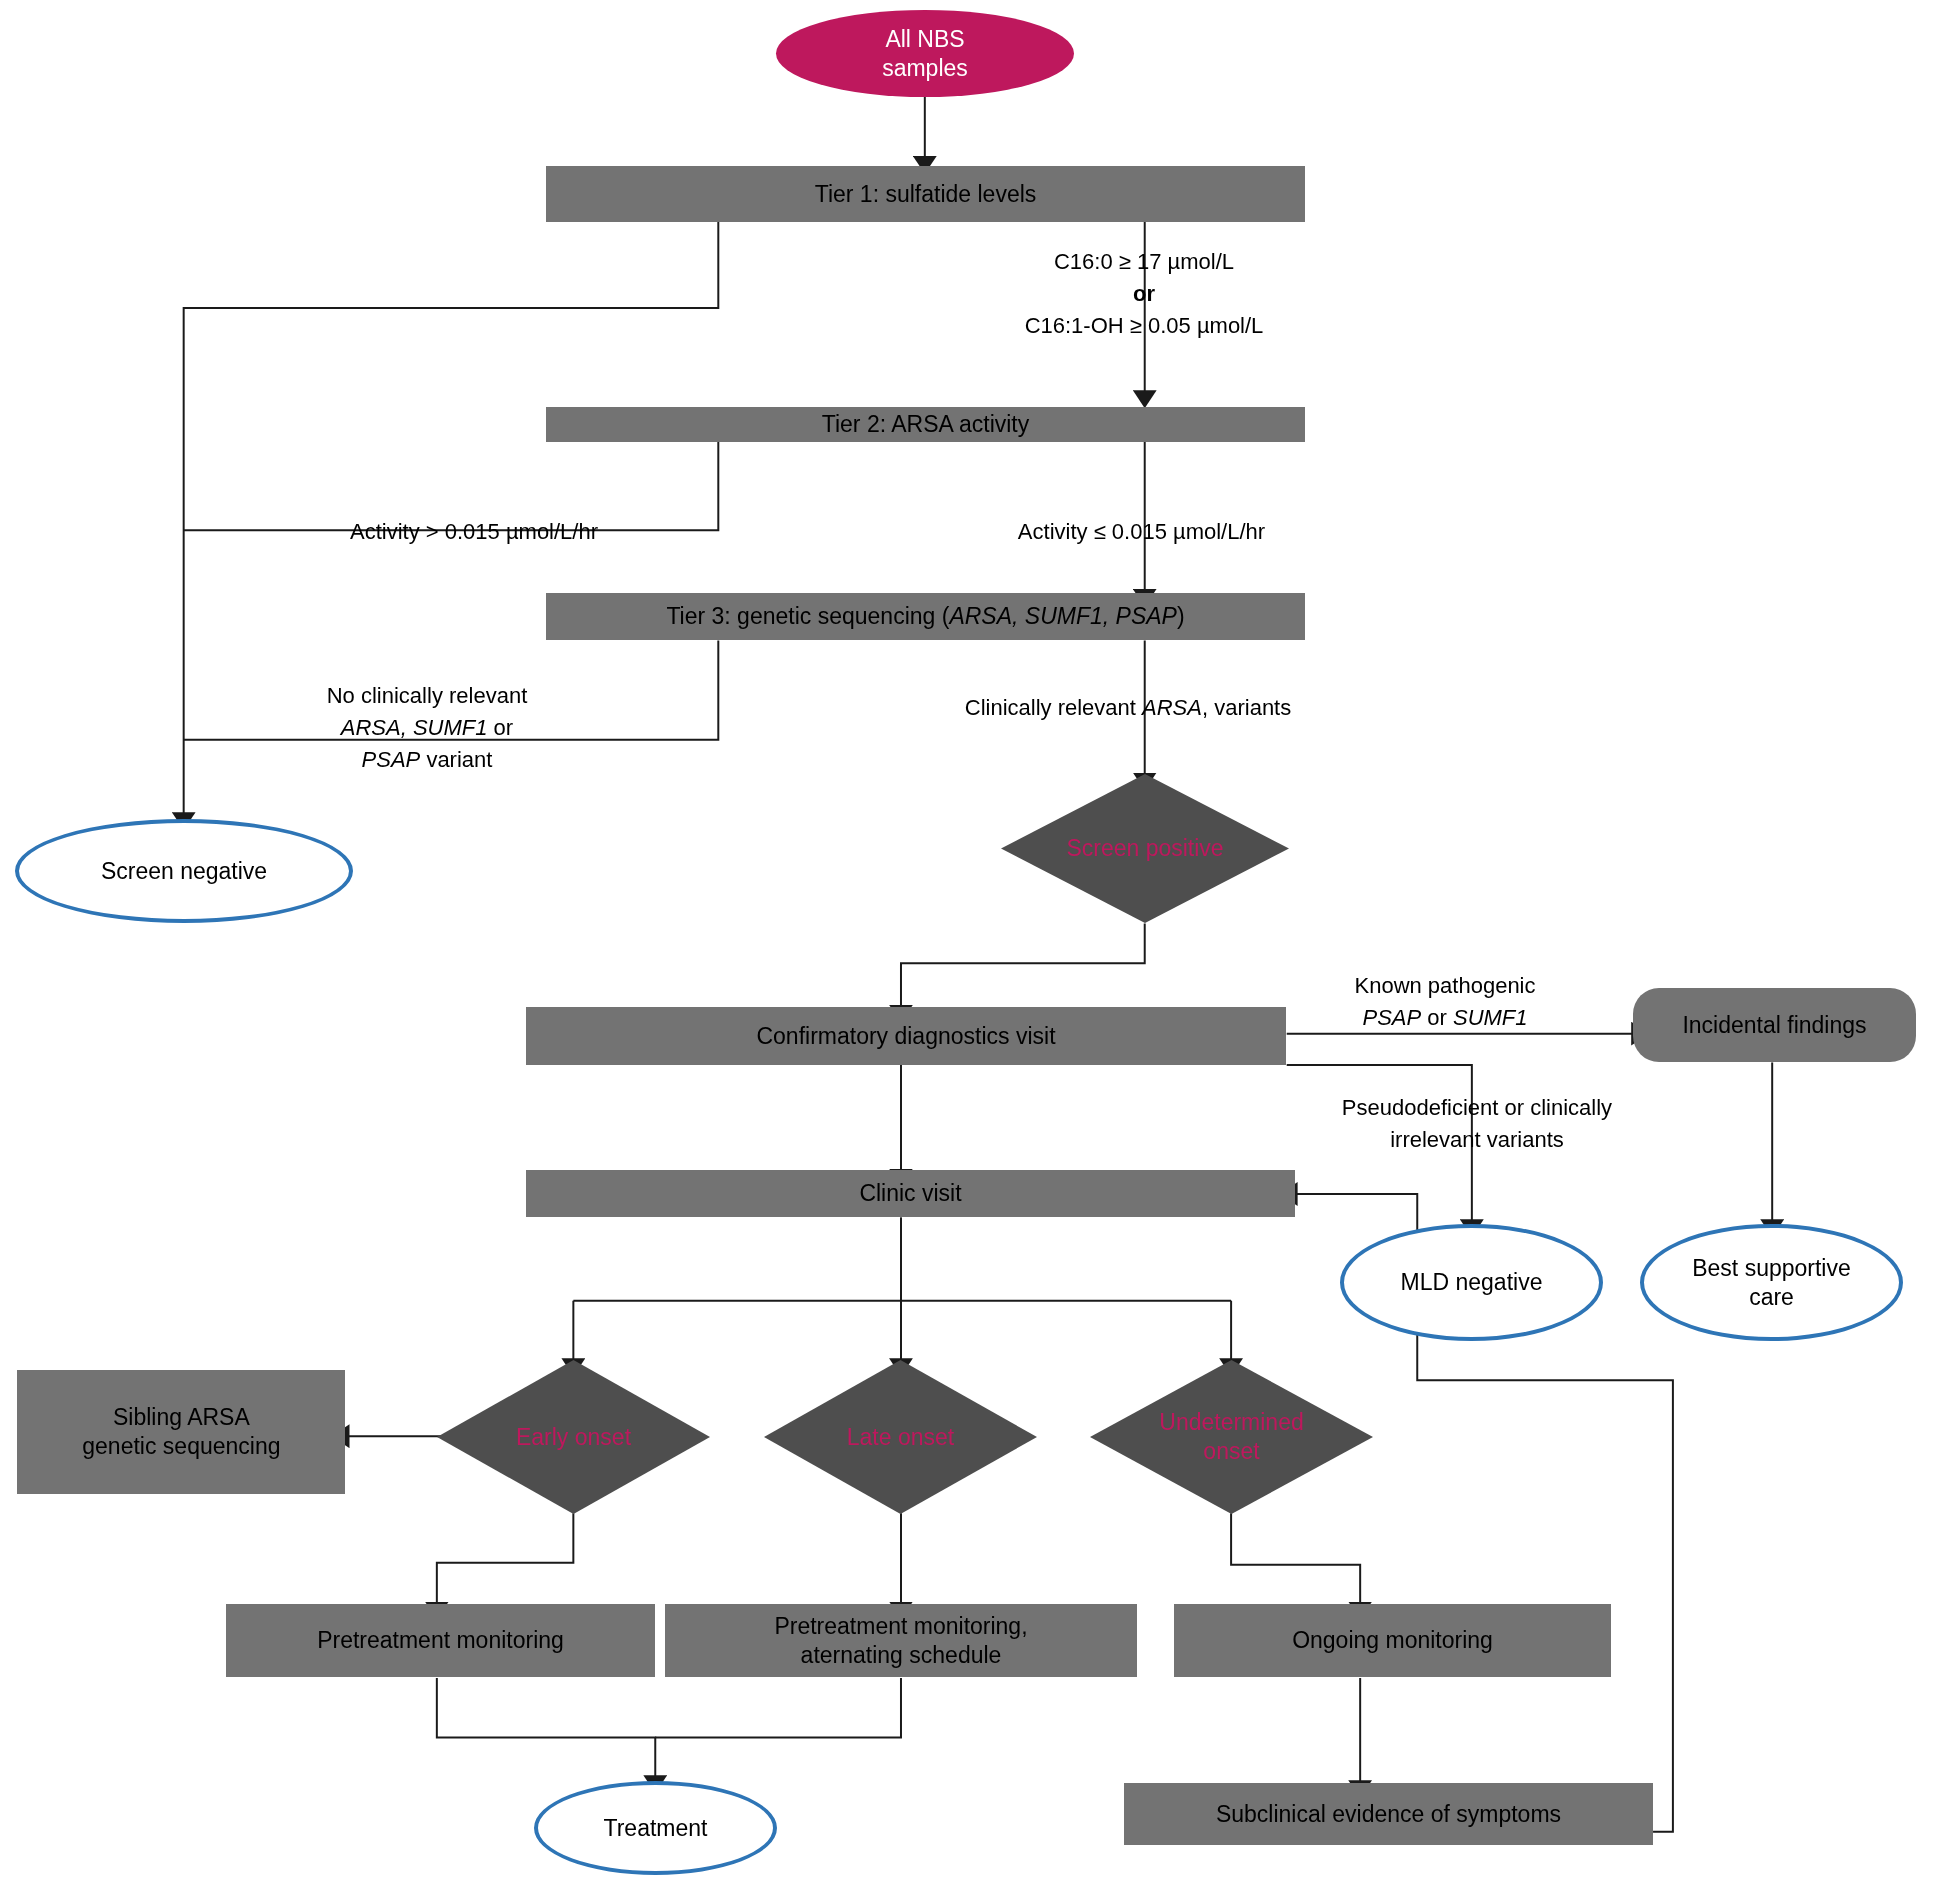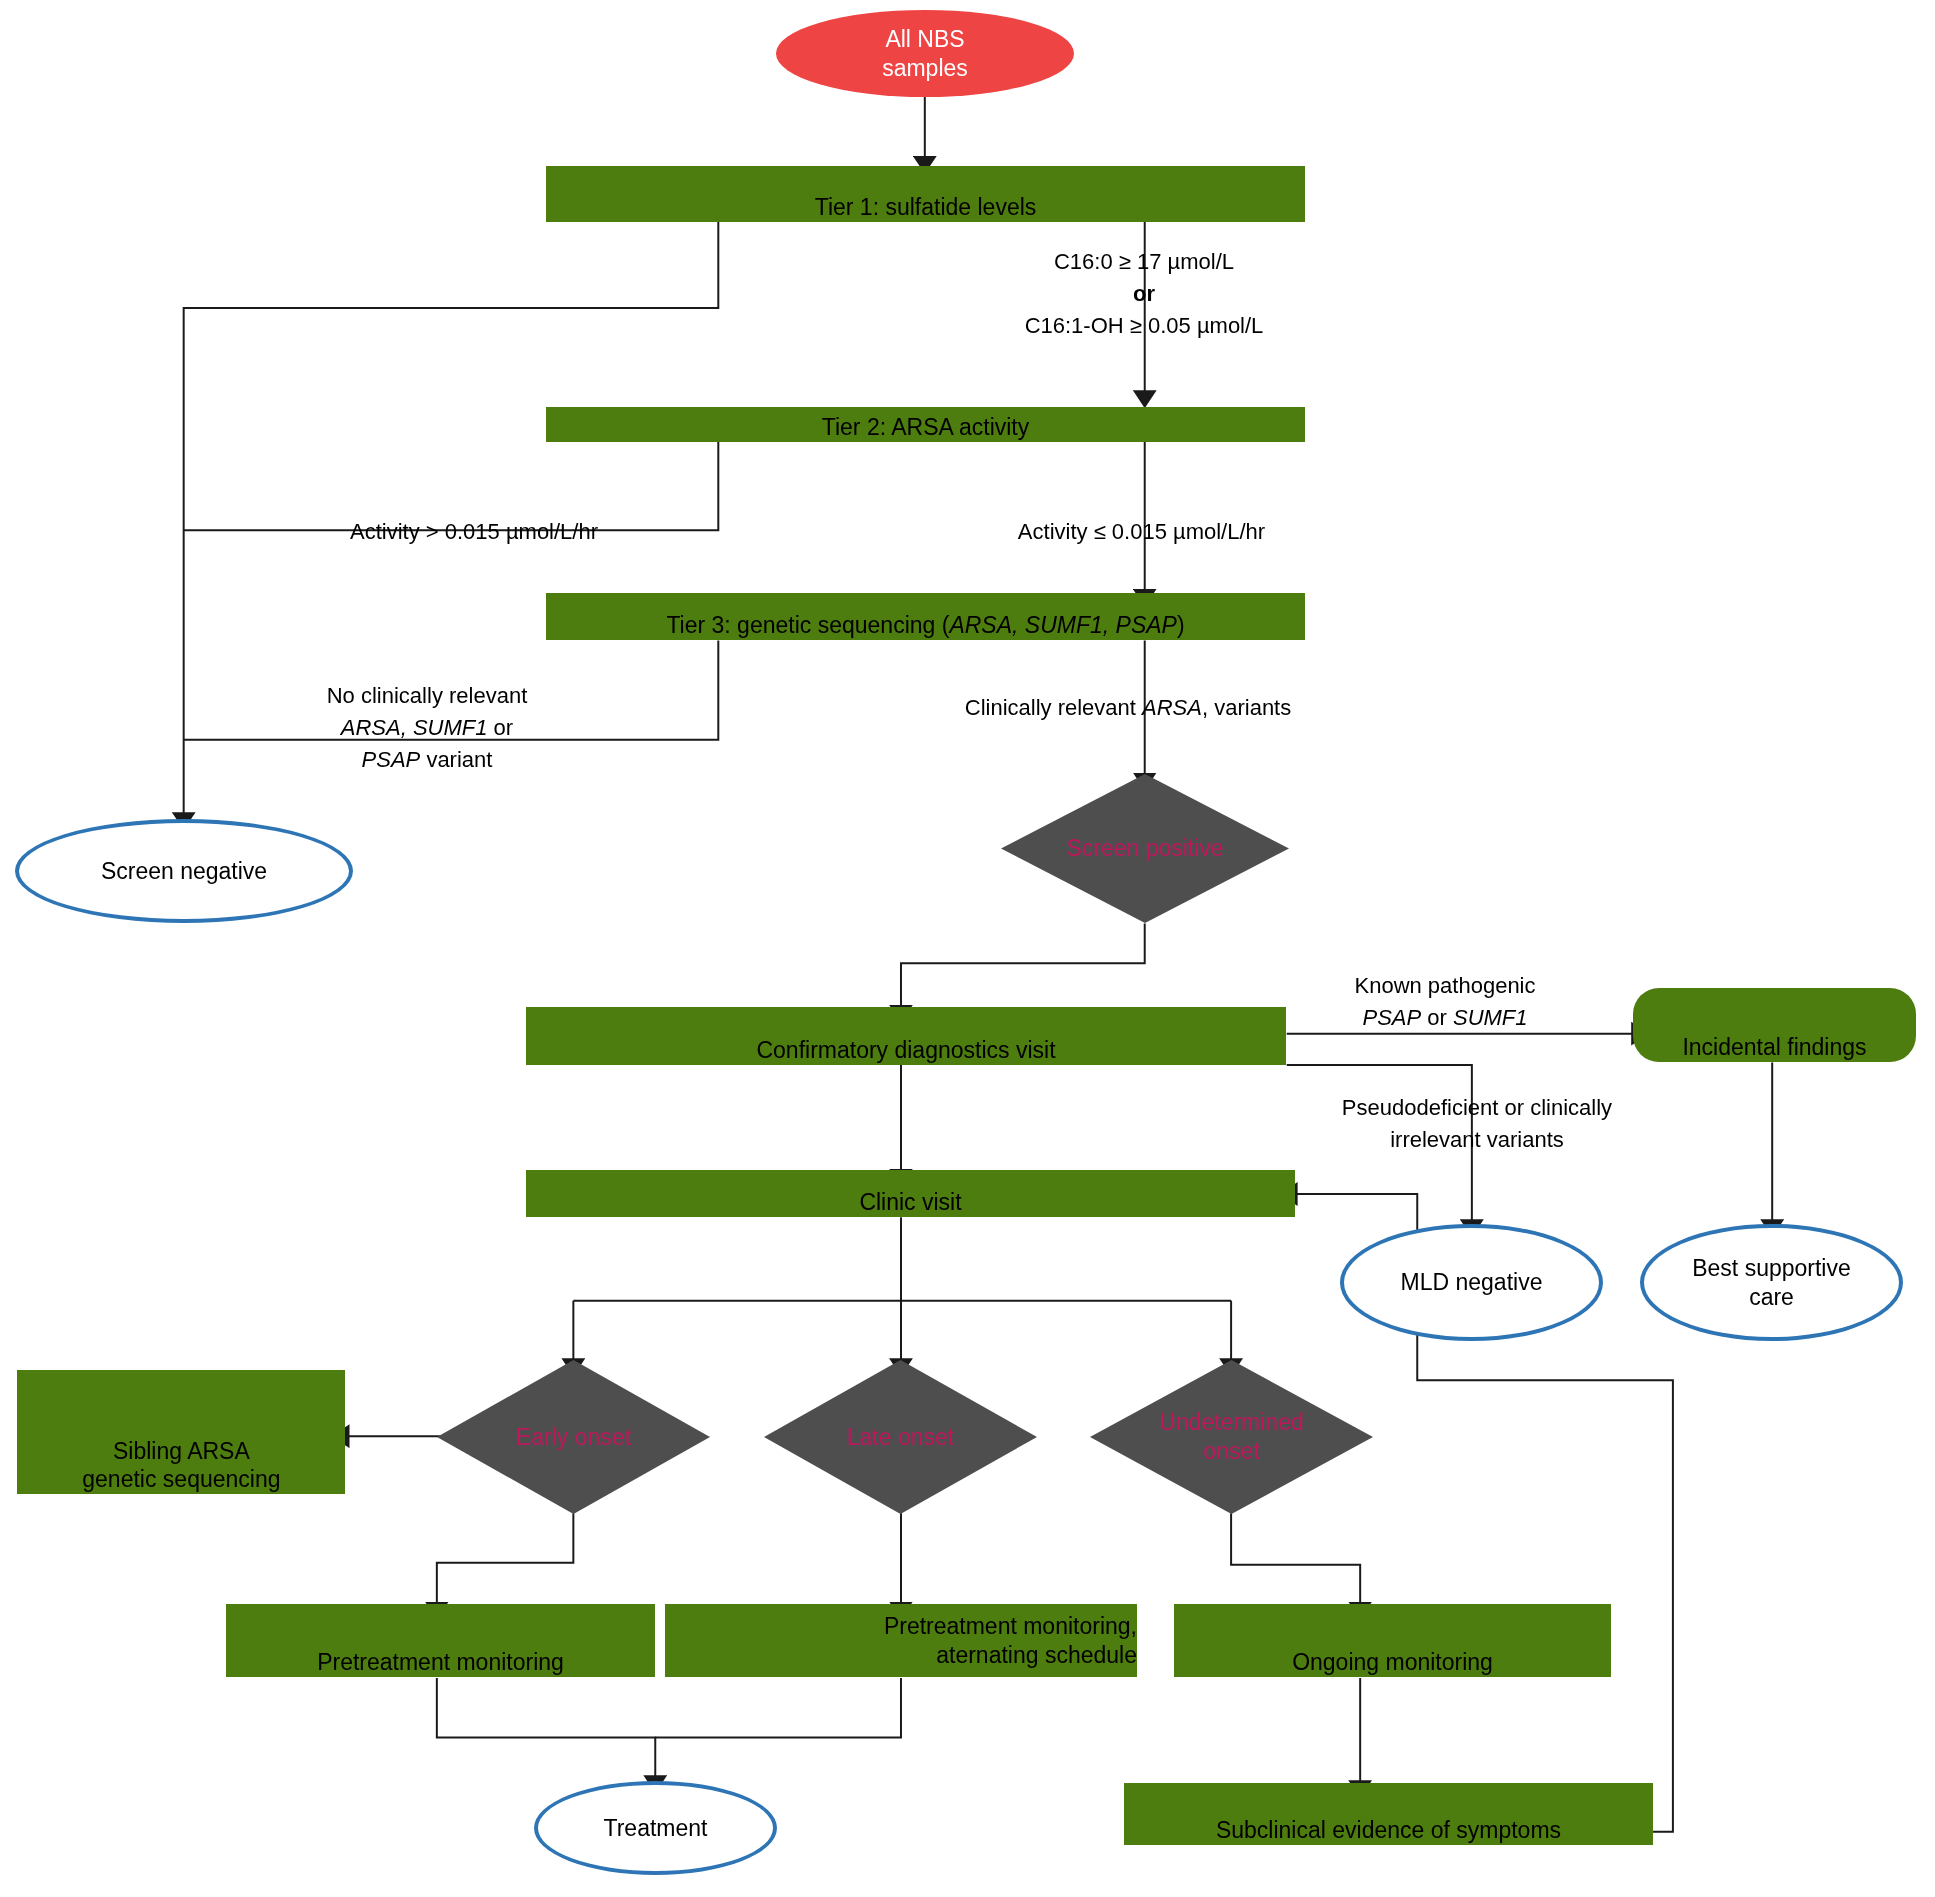--- a/index.html
+++ b/index.html
@@ -1,28 +1,28 @@
 <!DOCTYPE html>
 <html style="font-size:8px"><head>
 <meta charset="utf-8">
 <style>
   html,body{margin:0;padding:0;background:#fff;}
   #root{position:relative;width:1936px;height:1898px;background:#fff;
         font-family:"Liberation Sans",sans-serif;color:#000;}
   #svg{position:absolute;left:0;top:0;width:1936px;height:1898px;}
   .node{position:absolute;box-sizing:border-box;display:flex;align-items:center;
         justify-content:center;text-align:center;line-height:1.25;}
-  .proc{background:#4d7c0f;align-items:flex-end;}
+  .proc{background:#737373;}
   .proc.rounded{border-radius:26px;}
   .dia{color:#be185d;}
   .dia .lbl{position:relative;z-index:2;}
   .diashape{position:absolute;left:0;top:0;width:100%;height:100%;
             background:#4e4e4e;clip-path:polygon(50% 0,100% 50%,50% 100%,0 50%);z-index:1;}
   .term{border:4.5px solid #2e75b6;border-radius:50%;background:#fff;}
-  .termfill{border:0;border-radius:50%;background:#ef4444;color:#fff;}
+  .termfill{border:0;border-radius:50%;background:#be185d;color:#fff;}
   .lab{position:absolute;text-align:center;line-height:1.45;}
   .lab b{font-weight:bold;}
   i{font-style:italic;}
   .f44{font-size:22px;}
   .f46{font-size:23px;}
 </style>
 </head>
 <body>
 
 <div id="root">

